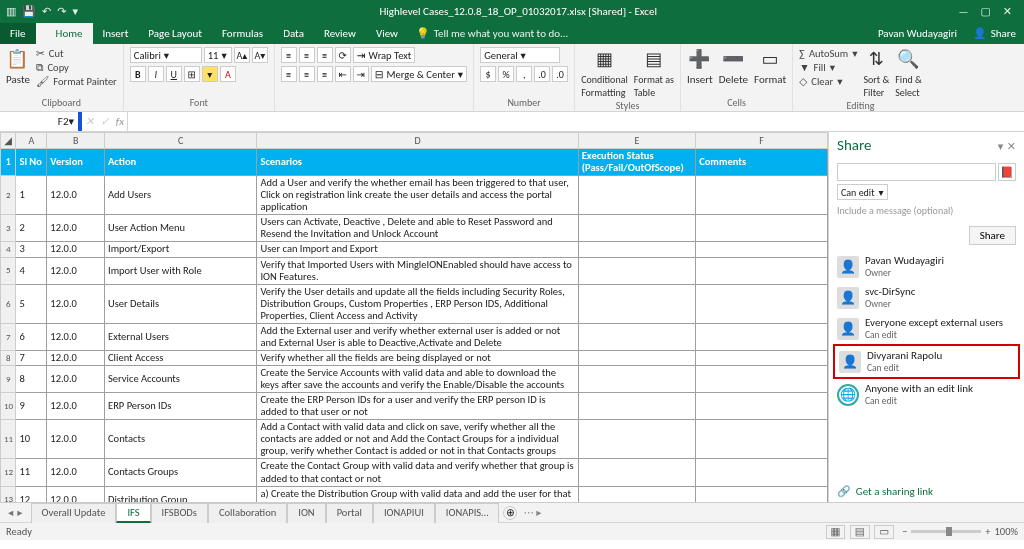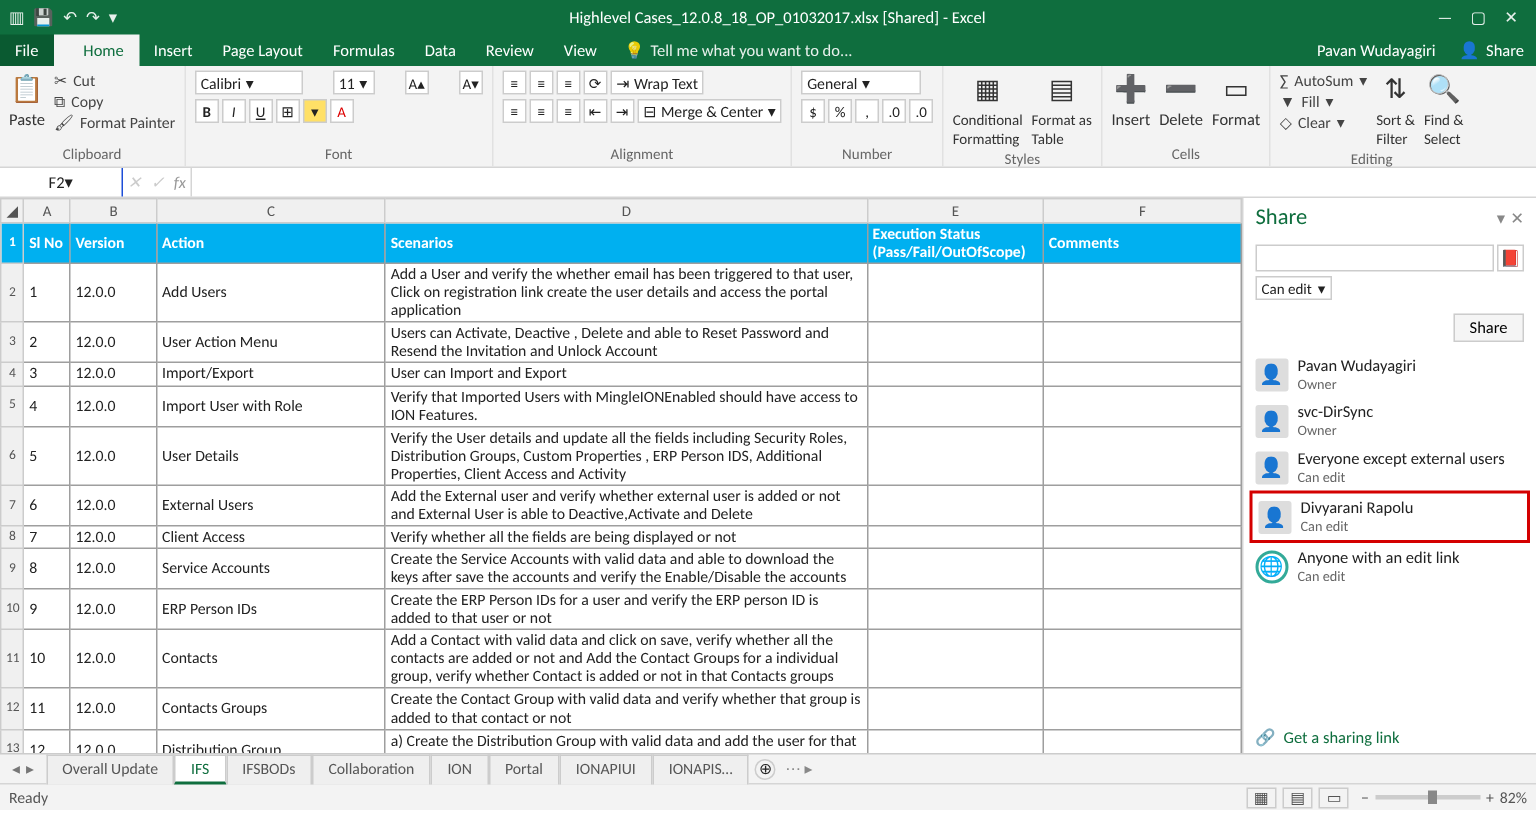--- a/index.html
+++ b/index.html
@@ -32,21 +32,21 @@
 .vbtn .ic { width:24px; height:24px; display:flex; align-items:center; justify-content:center; font-size:18px; }
 .stack { display:flex; flex-direction:column; gap:1px; font-size:10.5px; color:#444; }
 .stack .row { display:flex; align-items:center; gap:4px; white-space:nowrap; }
 .sel { border:1px solid #ccc; background:#fff; padding:0 3px; font-size:10.5px; height:16px; display:inline-flex; align-items:center; gap:3px; }
 .mini { width:16px; height:16px; border:1px solid #ccc; background:#fff; display:inline-flex; align-items:center; justify-content:center; font-size:10px; }
 .style-cell { width:64px; height:18px; border:1px solid #ccc; display:flex; align-items:center; padding:0 4px; font-size:10.5px; }
 .style-grid { display:grid; grid-template-columns:repeat(2,64px); grid-auto-rows:18px; gap:1px; }
 
 
 .namebox-row { display:flex; align-items:center; border-bottom:1px solid #d5d5d5; height:20px; background:#fff; }
-.namebox { width:82px; border-right:1px solid #1d4ed8; height:100%; padding:0 4px; display:flex; align-items:center; justify-content:center; font-size:11px; }
+.namebox { width:82px; border-right:4px solid #1d4ed8; height:100%; padding:0 4px; display:flex; align-items:center; justify-content:flex-end; font-size:11px; }
 .fx { width:46px; display:flex; align-items:center; justify-content:space-around; border-right:1px solid #d5d5d5; height:100%; color:#999; font-style:italic; }
 .fbar { flex:1; height:100%; }
 
 
 .gridwrap { display:flex; height: 370px; }
 .grid { flex:1; overflow:hidden; position:relative; }
 table { border-collapse: collapse; width: 100%; table-layout:fixed; }
 th.colh { background:#f0f0f0; border:1px solid #ccc; font-weight:normal; font-size:10px; color:#555; height:16px; }
 td { border:1px solid #9e9e9e; font-size:10.5px; padding:1px 3px; vertical-align:middle; line-height:1.15; }
 td.rn { background:#f0f0f0; border:1px solid #ccc; text-align:center; font-size:9px; color:#555; }
@@ -137,21 +137,21 @@
             <span>🖌</span>
             <span>Format Painter</span>
           </div>
       </div>
     </div>
     <div class="glabel">Clipboard</div>
   </div>
 
   <div class="group" style="min-width:130px">
     <div class="gbody" style="flex-direction:column;gap:3px">
-      <div class="row" style="display:flex;gap:20px">
+      <div class="row" style="display:flex;gap:2px">
         <span class="sel" style="width:72px">
             <span>Calibri</span>
             <span>▾</span>
           </span>
         <span class="sel" style="width:28px">
             <span>11</span>
             <span>▾</span>
           </span>
         <span class="mini">A▴</span>
         <span class="mini">A▾</span>
@@ -185,21 +185,20 @@
       </div>
       <div style="display:flex;gap:2px">
         <span class="mini">≡</span>
         <span class="mini">≡</span>
         <span class="mini">≡</span>
         <span class="mini">⇤</span>
         <span class="mini">⇥</span>
         <span class="sel">⊟ <span>Merge &amp; Center</span> ▾</span>
       </div>
     </div>
-    <div class="glabel">Alignment</div>
   </div>
 
   <div class="group">
     <div class="gbody" style="flex-direction:column;gap:3px">
       <span class="sel" style="width:80px">
           <span>General</span>
           <span>▾</span>
         </span>
       <div style="display:flex;gap:2px">
         <span class="mini">$</span>
@@ -445,20 +444,21 @@
     </div>
     <div class="sec">
       <div style="display:flex;align-items:center;margin-top:2px">
         <input class="inv" style="">
         <span class="book">📕</span>
       </div>
       <div class="permsel">
           <span>Can edit</span>
           <span>▾</span>
         </div>
+      <div class="msg">Include a message (optional)</div>
     </div>
     <button class="sharebtn2">Share</button>
     <div id="people">
         <div class="person">
           <div class="av">👤</div>
           <div class="info">
             <div class="nm">Pavan Wudayagiri</div>
             <div class="pm">Owner</div>
           </div>
         </div>
@@ -523,16 +523,16 @@
   <div style="display:flex;align-items:center;gap:8px">
     <div class="views">
       <span>▦</span>
       <span>▤</span>
       <span>▭</span>
     </div>
     <div class="zoom">
       <span>−</span>
       <div class="slider"></div>
       <span>+</span>
-      <span>82%</span>
+      <span>100%</span>
     </div>
   </div>
 </div>
 
 </body></html>

